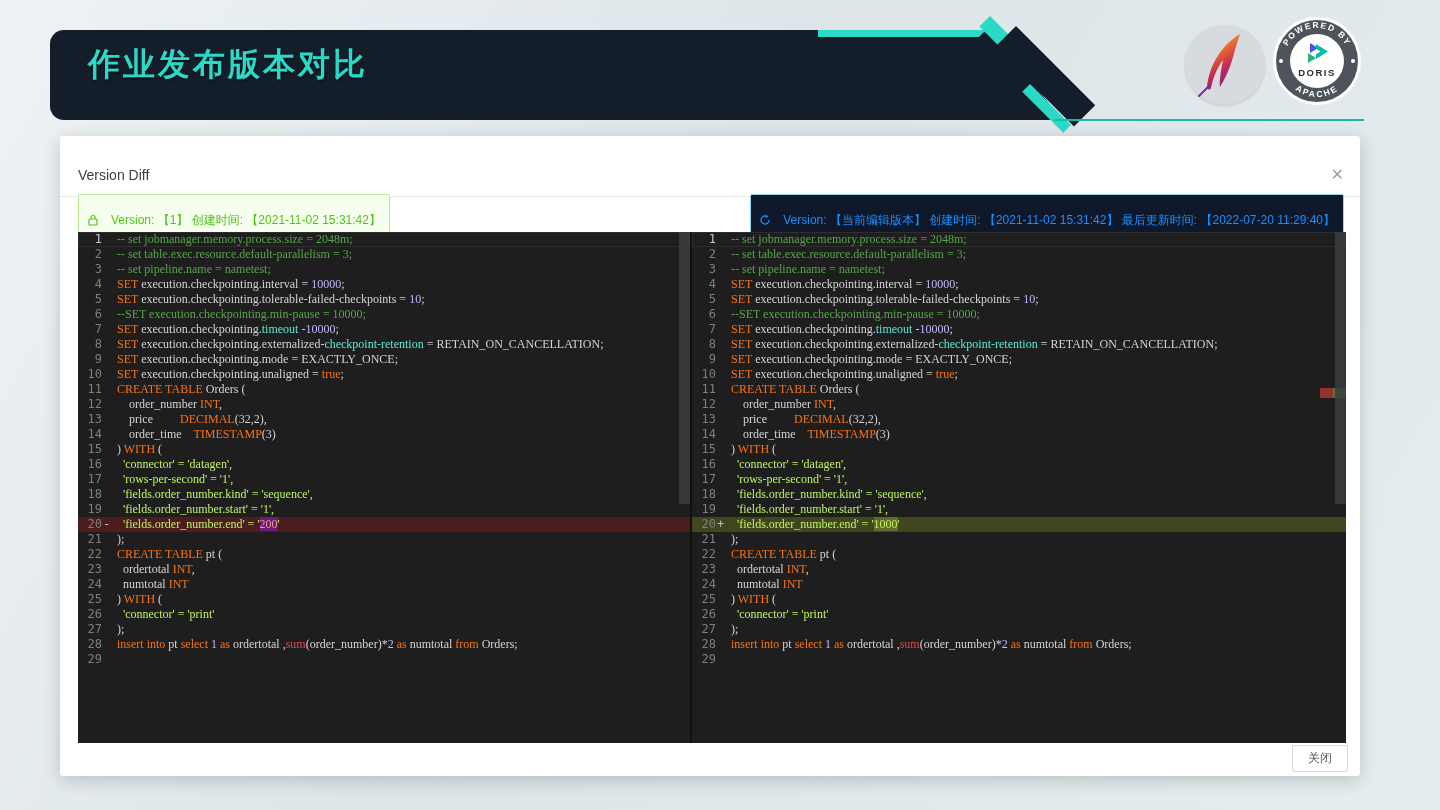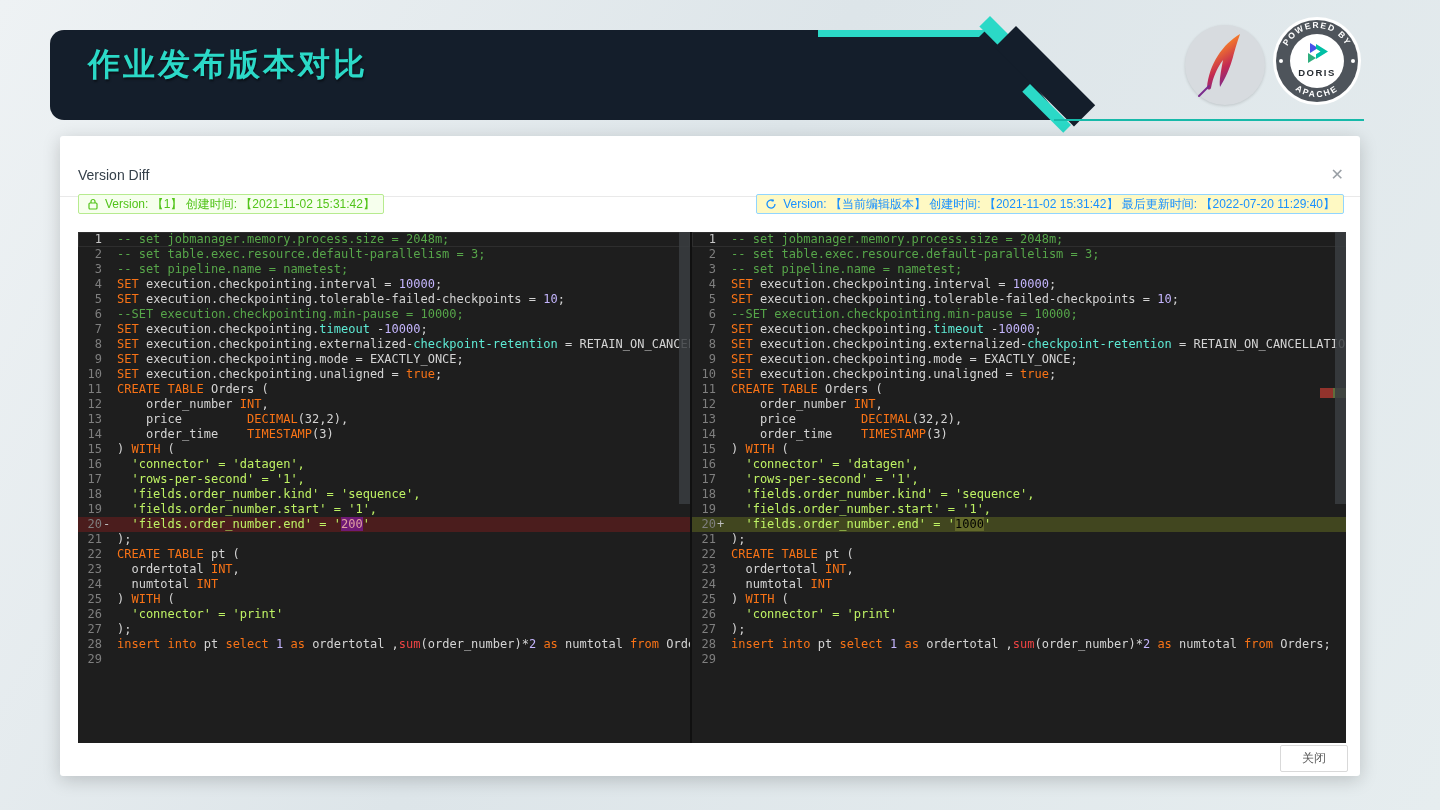--- a/index.html
+++ b/index.html
@@ -19,51 +19,51 @@
   .apache-circle{position:absolute;left:1185px;top:25px;width:80px;height:80px;border-radius:50%;background:#d7dbdf;display:flex;align-items:center;justify-content:center;box-shadow:0 1px 3px rgba(0,0,0,.15);}
   .doris-badge{position:absolute;left:1272px;top:16px;width:90px;height:90px;}
 
   
   .dialog{position:absolute;left:60px;top:136px;width:1300px;height:640px;background:#fff;border-radius:3px;box-shadow:0 4px 18px rgba(0,0,0,.18);}
   .dlg-header{position:absolute;left:0;top:0;width:100%;height:43px;border-bottom:1px solid #e9e9e9;box-sizing:border-box;margin-top:18px;}
   .dlg-title{position:absolute;left:18px;top:13px;font-size:14px;color:#35404a;}
   .dlg-close{position:absolute;right:16px;top:11px;font-size:16px;color:#9aa0a6;cursor:pointer;line-height:20px;}
 
   .version-row{position:absolute;left:18px;right:16px;top:58px;height:24px;}
-  .vbadge{display:inline-flex;align-items:center;gap:6px;font-size:12px;line-height:18px;padding:0 8px;border-radius:2px;white-space:nowrap;}
+  .vbadge{display:inline-flex;align-items:center;gap:12px;font-size:12px;line-height:18px;padding:16px 8px;border-radius:2px;white-space:nowrap;}
   .vbadge.green{color:#52c41a;background:#f6ffed;border:1px solid #b7eb8f;}
-  .vbadge.blue{color:#1890ff;background:#fef9c3;border:1px solid #91d5ff;position:absolute;right:0;top:0;}
+  .vbadge.blue{color:#1890ff;background:#0f172a;border:1px solid #91d5ff;position:absolute;right:0;top:0;}
   .vbadge svg{flex:0 0 auto;}
 
   
   .editor{position:absolute;left:18px;top:96px;width:1268px;height:511px;background:#1e1e1e;display:flex;font-family:"DejaVu Sans Mono","Liberation Mono",monospace;font-size:12px;line-height:15px;}
   .pane{position:relative;overflow:hidden;height:100%;}
   .pane.left{width:612px;}
   .pane.right{flex:1;border-left:2px solid #101010;}
   .row{height:15px;white-space:pre;display:flex;}
   .gut{display:inline-block;width:24px;text-align:right;color:#7f7f7f;flex:0 0 24px;}
   .sign{display:inline-block;width:9px;text-align:center;color:#bdbdbd;flex:0 0 9px;}
-  .code{display:inline-block;padding-left:6px;}
+  .code{display:inline-block;padding-left:6px;font-family:Liberation Serif, serif;}
   .row.cur{box-shadow:inset 0 0 0 1px #2e2e2e;}
   .row:first-child .gut{color:#c6c6c6;}
 
   .c{color:#57a64a}.k{color:#f97316}.k2{color:#5eead4}.t{color:#d4d4d4}
   .n{color:#c4b5fd}.s{color:#bef264}.f{color:#ef4444}.sv{color:#d8a657}
 
   .row.del{background:#4b1d1d;}
   .row.del .sv{background:#701a75;color:#e0a0a0;}
   .row.ins{background:#41461f;}
-  .row.ins .sv{background:#63692b;color:#000000;}
+  .row.ins .sv{background:#63692b;color:#bef264;}
 
   .vslider{position:absolute;top:0;right:0;width:11px;height:272px;background:#3a3d41;opacity:.85;}
   .ruler{position:absolute;top:0;right:0;width:26px;height:100%;}
   .marker-del{position:absolute;top:156px;right:13px;width:13px;height:10px;background:#92332c;}
   .marker-ins{position:absolute;top:156px;right:0;width:13px;height:10px;background:#606e3c;}
 
-  .close-btn{position:absolute;right:12px;bottom:4px;padding:4px 21px;font-size:12px;color:#595959;background:#fff;border:1px solid #d9d9d9;border-radius:2px;cursor:pointer;font-family:"DejaVu Sans","Liberation Sans",sans-serif;}
+  .close-btn{position:absolute;right:12px;bottom:4px;padding:4px 15px;font-size:12px;color:#595959;background:#fff;border:1px solid #d9d9d9;border-radius:2px;cursor:pointer;font-family:"DejaVu Sans","Liberation Sans",sans-serif;}
 </style>
 </head>
 <body>
 
 <div class="stage">
 
   <div class="bar-main"></div>
   <div class="teal-strip-top"></div>
   <div class="teal-band-a"></div>
   <div class="dark-band-b"></div>

